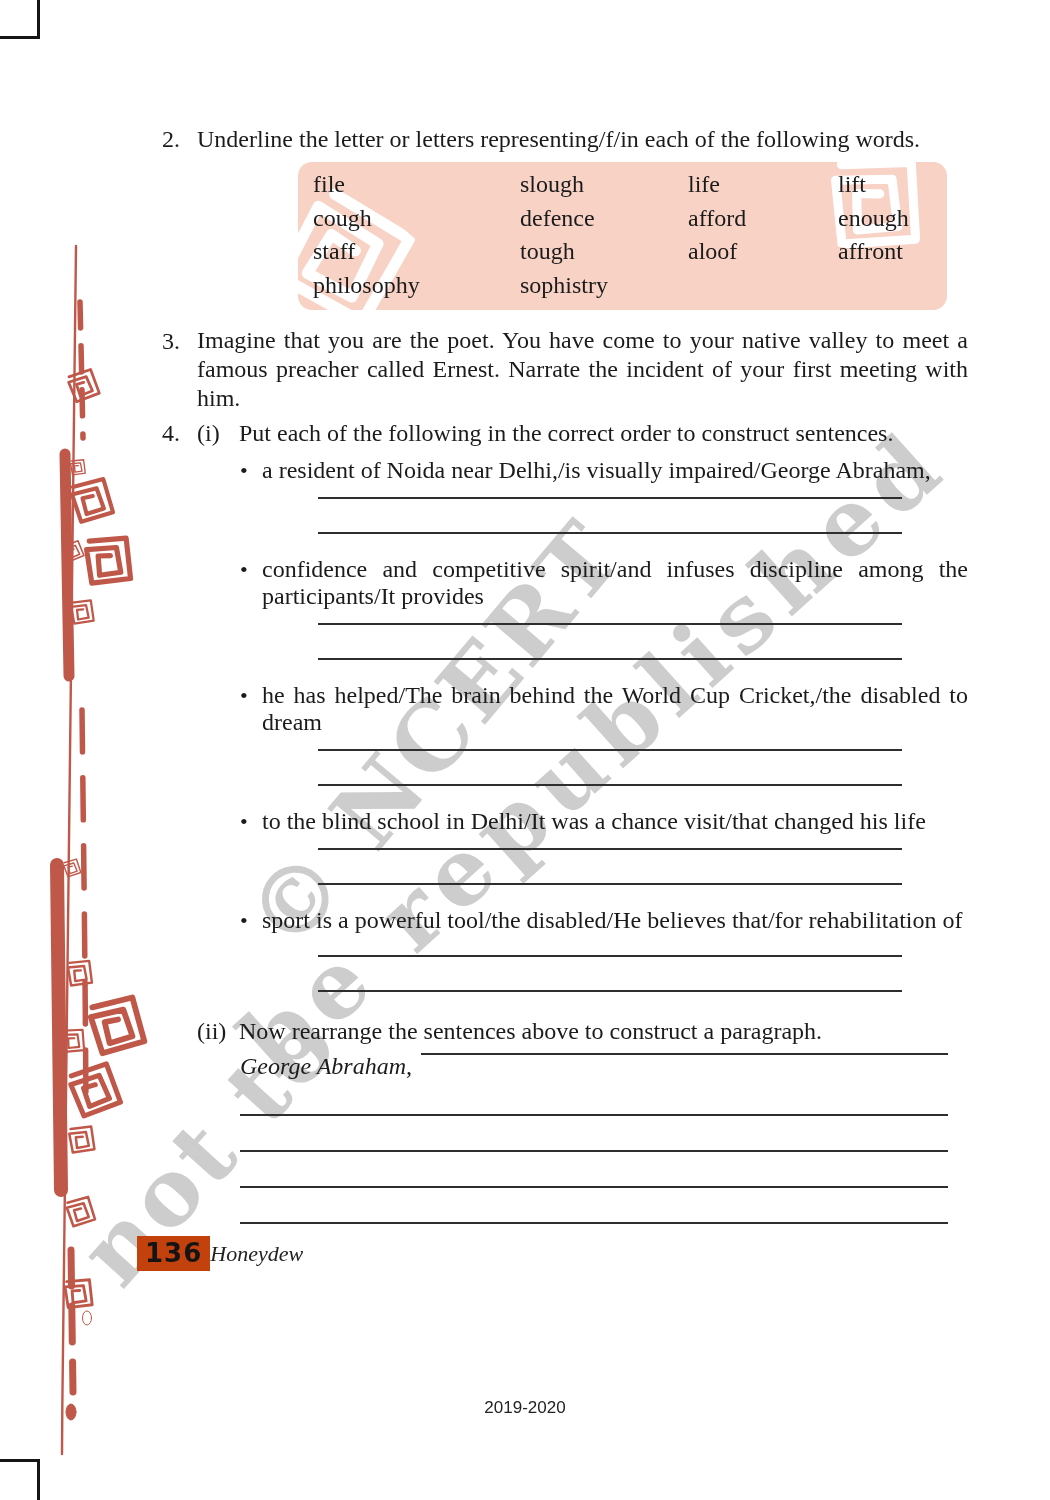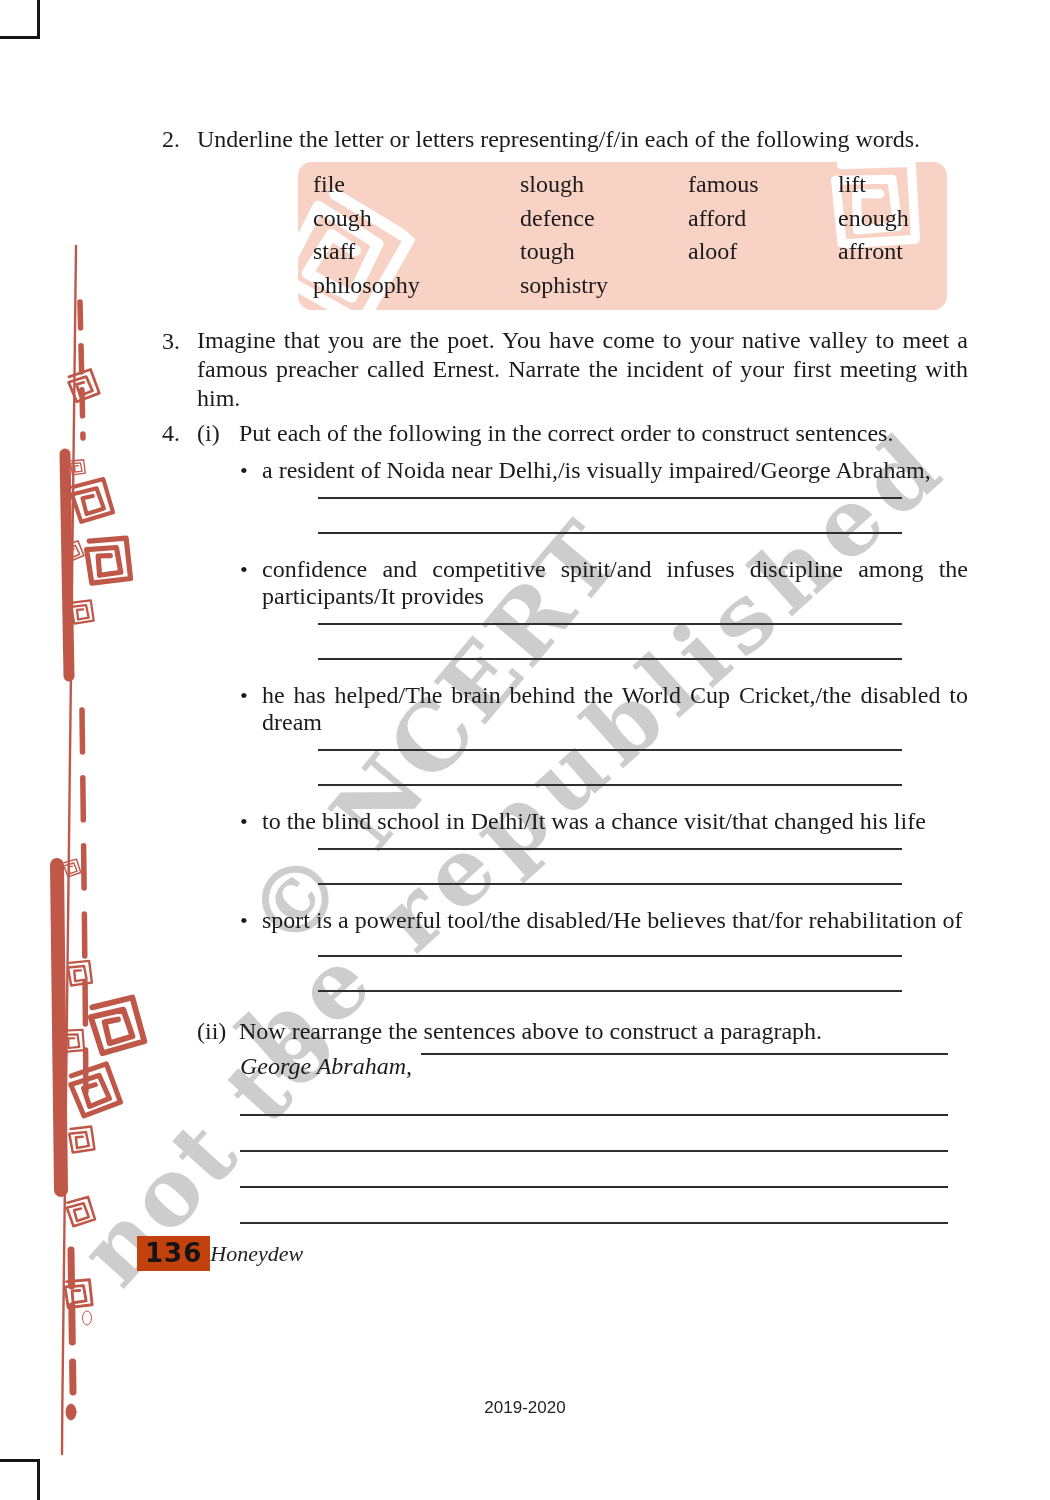--- a/index.html
+++ b/index.html
@@ -125,21 +125,21 @@
     <div class="word-box">
       <svg class="box-spiral right" width="100" height="98" viewBox="0 0 30 30">
         <path d="M3 5 L24 1 L29 24 L7 29 L2 10 L19 7 L23 21 L11 24 L9 13 L16 12" fill="none" stroke="#ffffff" stroke-width="2.8" stroke-linejoin="round" stroke-linecap="round"></path>
       </svg>
       <svg class="box-spiral left" width="122" height="122" viewBox="0 0 30 30">
         <path d="M3 5 L24 1 L29 24 L7 29 L2 10 L19 7 L23 21 L11 24 L9 13 L16 12" fill="none" stroke="#ffffff" stroke-width="2.8" stroke-linejoin="round" stroke-linecap="round"></path>
       </svg>
       <div class="word-grid">
         <span>file</span>
         <span>slough</span>
-        <span>famous</span>
+        <span>life</span>
         <span>lift</span>
         <span>cough</span>
         <span>defence</span>
         <span>afford</span>
         <span>enough</span>
         <span>staff</span>
         <span>tough</span>
         <span>aloof</span>
         <span>affront</span>
         <span>philosophy</span>

